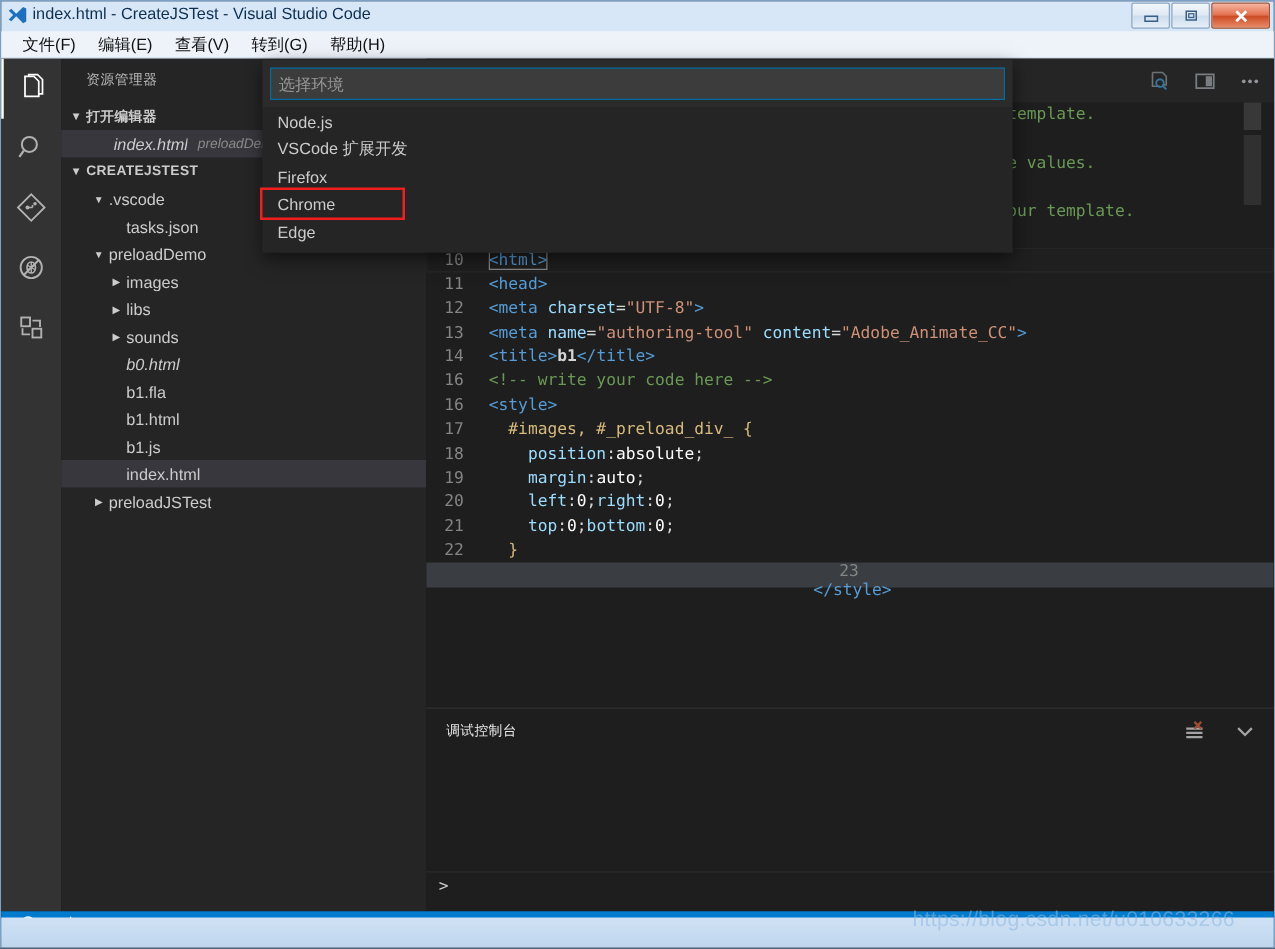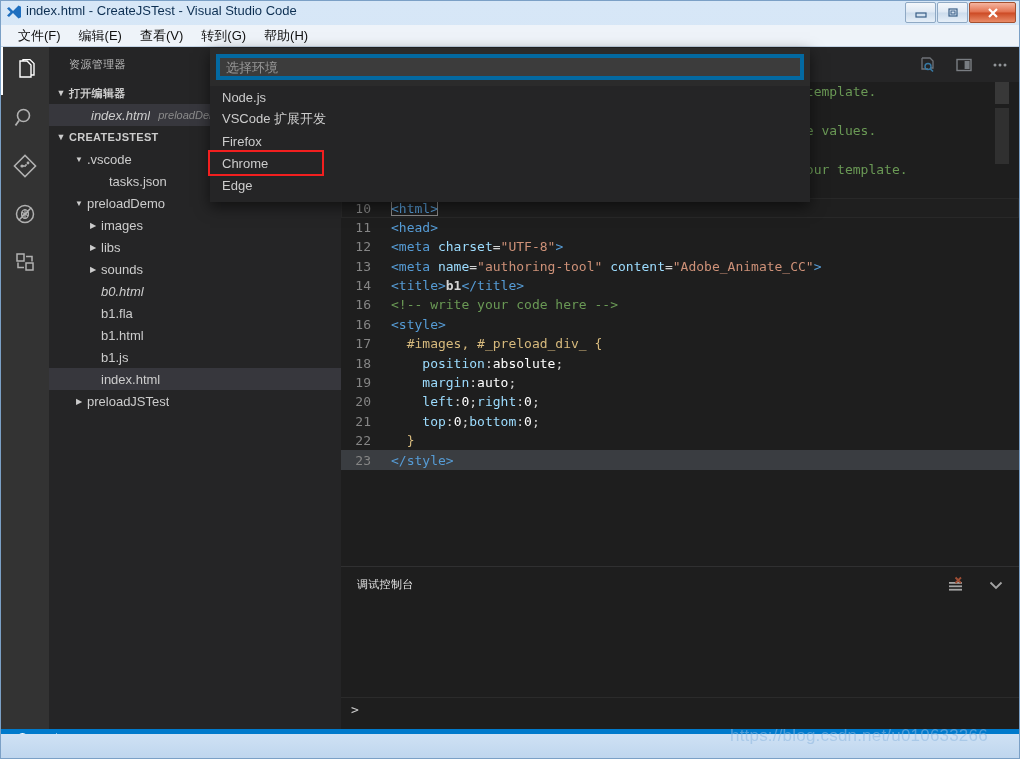--- a/index.html
+++ b/index.html
@@ -103,21 +103,21 @@
   .st-right{margin-left:auto;display:flex;align-items:center;padding-right:6px;gap:0px;}
   .st-item{padding:0 7px;height:22px;display:flex;align-items:center;gap:4px;cursor:pointer;white-space:nowrap;}
 
   .bottom-strip{position:absolute;left:1px;top:734px;width:1018px;height:24px;
     background:linear-gradient(to bottom,#cfe1f4,#bfd6ee);}
 
   
   .quickpick{position:absolute;left:210px;top:48px;width:600px;background:#252526;
     box-shadow:0 5px 14px rgba(0,0,0,.55);z-index:50;}
   .qp-inputwrap{padding:6px 6px 6px 6px;background:#2b2b2b;}
-  .qp-input{width:100%;height:26px;background:#3c3c3c;border:4px solid #0369a1;
+  .qp-input{width:100%;height:26px;background:#3c3c3c;border:1px solid #0369a1;
     box-sizing:border-box;color:#fde047;font-size:13px;padding:0 6px;outline:none;
     font-family:"Liberation Sans",sans-serif;}
   .qp-input::placeholder{color:#989898;}
   .qp-list{padding:0 0 6px 0;background:#252526;}
   .qp-item{height:22px;display:flex;align-items:center;padding-left:12px;color:#cccccc;
     font-size:13px;cursor:pointer;position:relative;}
   .qp-item.marked{outline:2px solid #f21f1f;outline-offset:0;width:112px;box-sizing:border-box;}
 
   
   .watermark{position:absolute;left:730px;top:726px;color:#8fb8e0;opacity:.55;
@@ -231,21 +231,21 @@
       <div class="sec-header">
         <span class="twisty">▼</span>
         <span>CREATEJSTEST</span>
       </div>
 
       <div id="tree">
           <div class="row" style="padding-left: 22px;">
             <span class="twisty" style="font-size: 8px;">▼</span>
             <span class="lbl">.vscode</span>
           </div>
-          <div class="row" style="padding-left: 24px; gap: 20px;">
+          <div class="row" style="padding-left: 36px;">
             <span class="twisty"></span>
             <span class="lbl">tasks.json</span>
           </div>
           <div class="row" style="padding-left: 22px;">
             <span class="twisty" style="font-size: 8px;">▼</span>
             <span class="lbl">preloadDemo</span>
           </div>
           <div class="row" style="padding-left: 36px;">
             <span class="twisty" style="font-size: 8px;">▶</span>
             <span class="lbl">images</span>
@@ -325,21 +325,21 @@
           <div class="cline"><span class="ln">13</span><span class="ctxt"><span class="c-tag">&lt;meta </span><span class="c-attr">name</span><span class="c-pl">=</span><span class="c-str">"authoring-tool"</span><span class="c-pl"> </span><span class="c-attr">content</span><span class="c-pl">=</span><span class="c-str">"Adobe_Animate_CC"</span><span class="c-tag">&gt;</span></span></div>
           <div class="cline"><span class="ln">14</span><span class="ctxt"><span class="c-tag">&lt;title&gt;</span><span class="c-bold">b1</span><span class="c-tag">&lt;/title&gt;</span></span></div>
           <div class="cline"><span class="ln">16</span><span class="ctxt"><span class="c-cm">&lt;!-- write your code here --&gt;</span></span></div>
           <div class="cline"><span class="ln">16</span><span class="ctxt"><span class="c-tag">&lt;style&gt;</span></span></div>
           <div class="cline"><span class="ln">17</span><span class="ctxt"><span class="c-sel">  #images, #_preload_div_ {</span></span></div>
           <div class="cline"><span class="ln">18</span><span class="ctxt"><span class="c-pl">    </span><span class="c-prop">position</span><span class="c-pl">:</span><span class="c-val">absolute</span><span class="c-pl">;</span></span></div>
           <div class="cline"><span class="ln">19</span><span class="ctxt"><span class="c-pl">    </span><span class="c-prop">margin</span><span class="c-pl">:</span><span class="c-val">auto</span><span class="c-pl">;</span></span></div>
           <div class="cline"><span class="ln">20</span><span class="ctxt"><span class="c-pl">    </span><span class="c-prop">left</span><span class="c-pl">:</span><span class="c-val">0</span><span class="c-pl">;</span><span class="c-prop">right</span><span class="c-pl">:</span><span class="c-val">0</span><span class="c-pl">;</span></span></div>
           <div class="cline"><span class="ln">21</span><span class="ctxt"><span class="c-pl">    </span><span class="c-prop">top</span><span class="c-pl">:</span><span class="c-val">0</span><span class="c-pl">;</span><span class="c-prop">bottom</span><span class="c-pl">:</span><span class="c-val">0</span><span class="c-pl">;</span></span></div>
           <div class="cline"><span class="ln">22</span><span class="ctxt"><span class="c-sel">  }</span></span></div>
-          <div class="cline" style="background: rgb(58, 61, 65);"><span class="ln">23</span><span class="ctxt"><span class="c-tag">&lt;/style&gt;</span></span></div>
+          <div class="cline" style="background: rgb(58, 61, 65); flex-direction: column;"><span class="ln">23</span><span class="ctxt"><span class="c-tag">&lt;/style&gt;</span></span></div>
         </div>
 
       <div class="vscroll">
         <div class="vthumb" style="top:0px;height:22px;"></div>
         <div class="vthumb" style="top:26px;height:56px;opacity:.5;"></div>
       </div>
       <div class="hscroll" style="width:534px;"></div>
     </div>
 
     <div class="panel">

